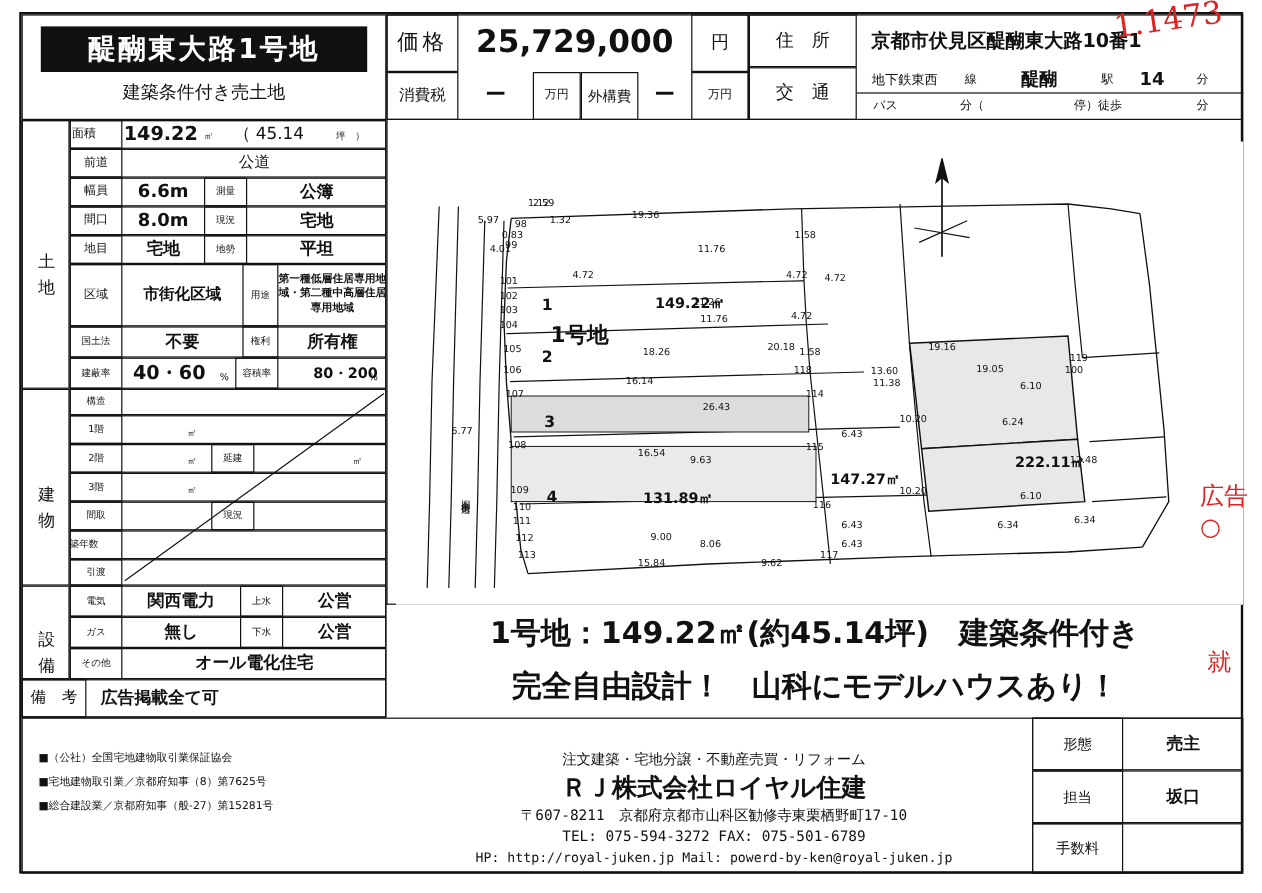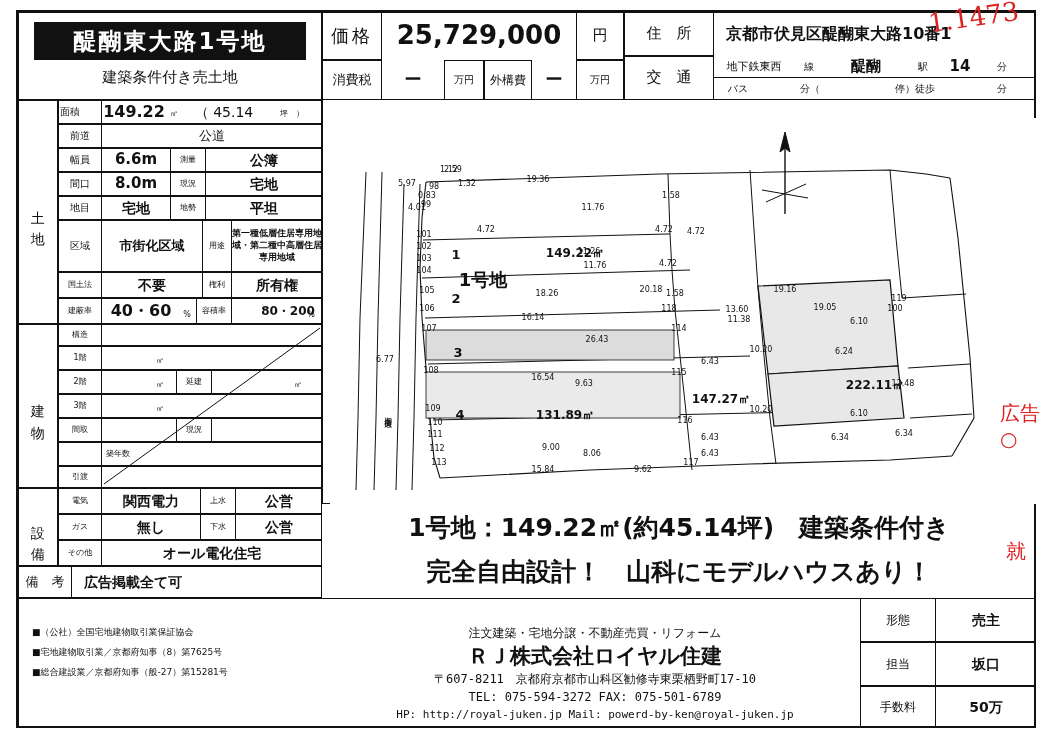--- a/index.html
+++ b/index.html
@@ -166,21 +166,21 @@
   <div class="t xs" style="left:150px;top:400px;width:20px;height:18px;">㎡</div>
 
   <div class="bx" style="left:58px;top:418px;width:264px;height:24px;"></div>
   <div class="bx" style="left:58px;top:418px;width:44px;height:24px;"></div>
   <div class="t xs" style="left:58px;top:418px;width:44px;height:24px;">間取</div>
   <div class="bx" style="left:176px;top:418px;width:36px;height:24px;"></div>
   <div class="t xs" style="left:176px;top:418px;width:36px;height:24px;">現況</div>
 
   <div class="bx" style="left:58px;top:442px;width:264px;height:24px;"></div>
   <div class="bx" style="left:58px;top:442px;width:44px;height:24px;"></div>
-  <div class="t xs" style="left:58px;top:442px;width:24px;height:24px;margin-left:48px;">築年数</div>
+  <div class="t xs" style="left:58px;top:442px;width:24px;height:24px;">築年数</div>
 
   <div class="bx" style="left:58px;top:466px;width:264px;height:22px;"></div>
   <div class="bx" style="left:58px;top:466px;width:44px;height:22px;"></div>
   <div class="t xs" style="left:58px;top:466px;width:44px;height:22px;">引渡</div>
 
   <svg style="position:absolute;left:102px;top:324px;width:220px;height:164px;">
     <line x1="2" y1="160" x2="218" y2="4" stroke="#111" stroke-width="1"></line>
   </svg>
 
   <div class="bx" style="left:18px;top:488px;width:40px;height:78px;"></div>
@@ -365,18 +365,17 @@
   <div class="t sm" style="left:860px;top:598px;width:76px;height:44px;font-size:12px;">形態</div>
 
   <div class="bx" style="left:860px;top:642px;width:176px;height:44px;"></div>
   <div class="bx" style="left:860px;top:642px;width:76px;height:44px;"></div>
   <div class="t b" style="left:936px;top:642px;width:100px;height:44px;font-size:14px;">坂口</div>
   <div class="t sm" style="left:860px;top:642px;width:76px;height:44px;font-size:12px;">担当</div>
 
   <div class="bx" style="left:860px;top:686px;width:176px;height:42px;"></div>
   <div class="bx" style="left:860px;top:686px;width:76px;height:42px;"></div>
   <div class="t sm" style="left:860px;top:686px;width:76px;height:42px;font-size:12px;">手数料</div>
-  <div class="t b" style="left:936px;top:686px;width:100px;height:42px;font-size:14px;">50万</div>
 
   <div class="hand" style="left:1000px;top:400px;font-size:20px;">広告○</div>
   <div class="hand" style="left:1006px;top:538px;font-size:20px;">就</div>
 
 </div>
 
 </body></html>

